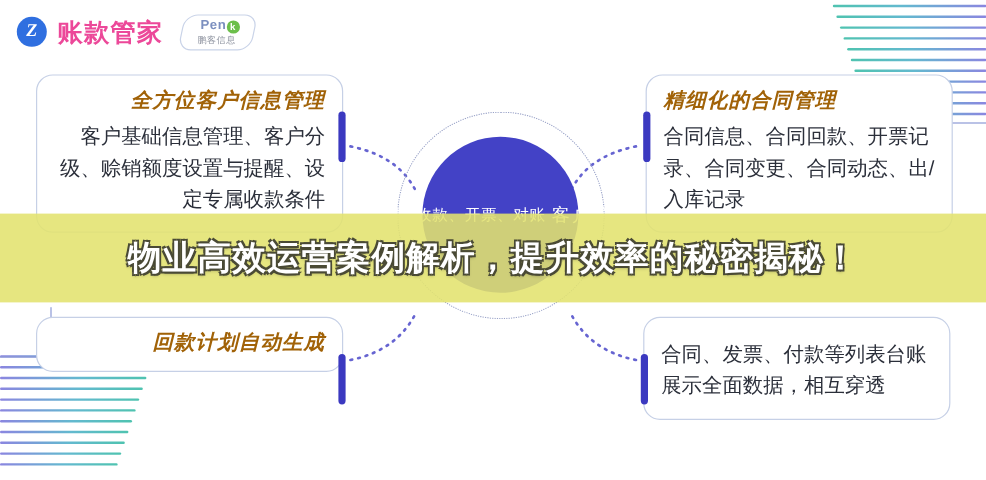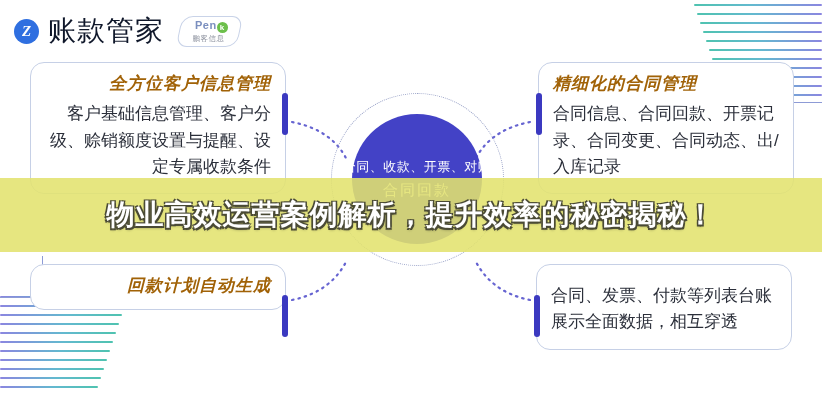--- a/index.html
+++ b/index.html
@@ -67,23 +67,23 @@
     display: flex;
     align-items: center;
     justify-content: center;
     font-size: 15px;
     font-weight: bold;
     font-style: italic;
     font-family: "Liberation Serif", serif;
     line-height: 1;
   }
   .brand-name {
-    font-size: 28px;
-    font-weight: normal;
-    color: #0f172a;
+    font-size: 21px;
+    font-weight: bold;
+    color: #ec4899;
     letter-spacing: 1px;
     white-space: nowrap;
   }
   .sub-brand {
     position: relative;
     margin-left: 6px;
     padding: 3px 12px 3px 14px;
     border: 1px solid #c9d3e8;
     border-radius: 11px;
     transform: skewX(-12deg);
@@ -134,21 +134,21 @@
   .core {
     position: absolute;
     left: 352px;
     top: 114px;
     width: 130px;
     height: 130px;
     border-radius: 50%;
     background: #4342c6;
     color: #ffffff;
     display: flex;
-    flex-direction: column;
+    flex-direction: row;
     align-items: center;
     justify-content: center;
     gap: 5px;
     z-index: 5;
     text-align: center;
   }
   .core-l1 { font-size: 13px; letter-spacing: .5px; white-space: nowrap; }
   .core-l2 { font-size: 15px; letter-spacing: 2px; white-space: nowrap; }
 
   
@@ -296,21 +296,21 @@
     <div class="brand-name">账款管家</div>
     <div class="sub-brand">
       <div class="sub-brand-top"><span>Pen</span><span class="dot">k</span></div>
       <div class="sub-brand-bot">鹏客信息</div>
     </div>
   </div>
 
   <div class="ring"></div>
   <div class="core">
     <div class="core-l1">合同、收款、开票、对账</div>
-    <div class="core-l2">合同回款</div>
+    <div class="core-l2">客户分级</div>
   </div>
 
   <div class="card right-aligned tab-right" id="card-tl">
     <div class="tab"></div>
     <div class="card-title">全方位客户信息管理</div>
     <div class="card-body">客户基础信息管理、客户分级、赊销额度设置与提醒、设定专属收款条件</div>
   </div>
 
   <div class="card tab-left" id="card-tr">
     <div class="tab"></div>

